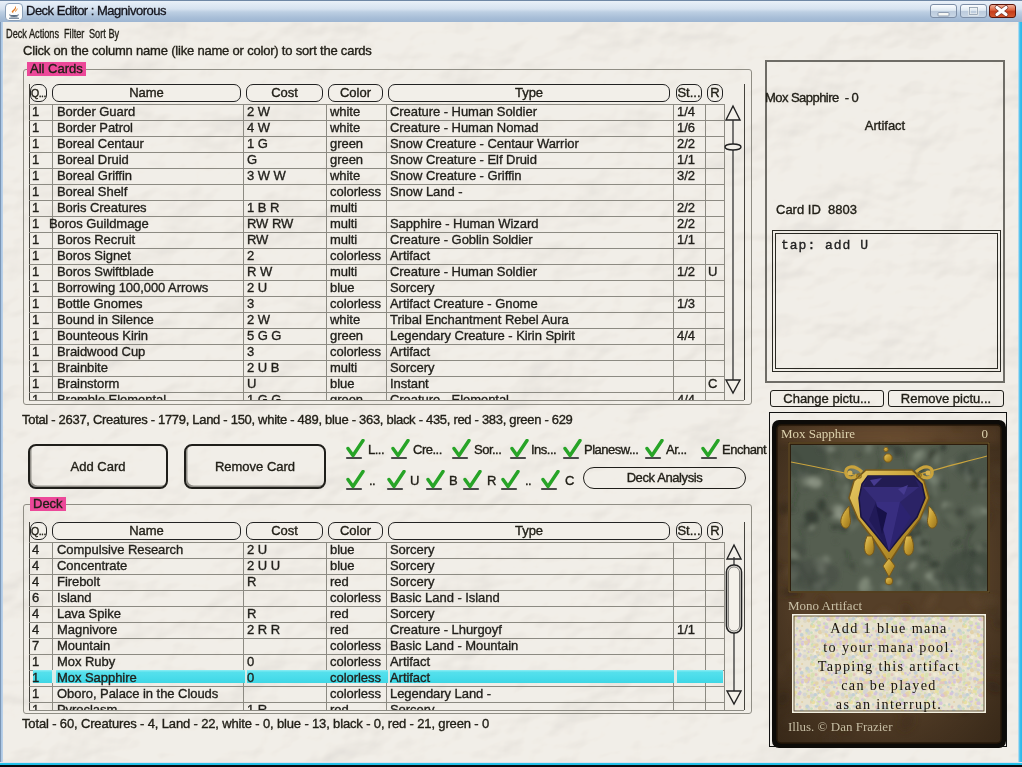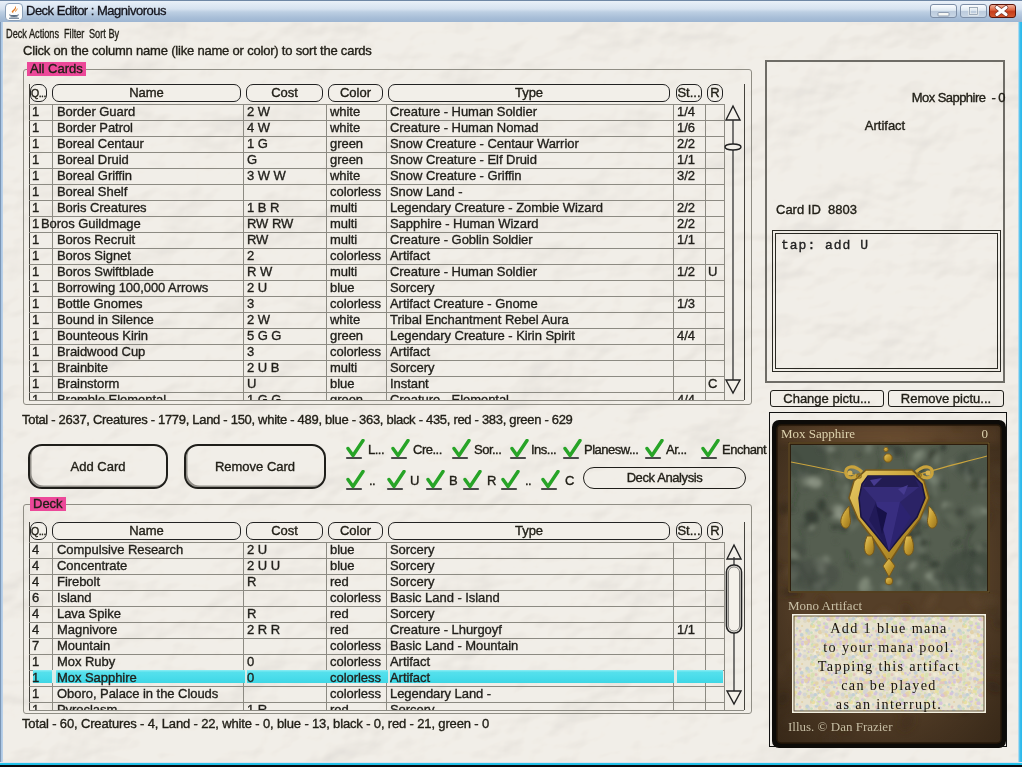--- a/index.html
+++ b/index.html
@@ -26,21 +26,21 @@
         text-align:center;line-height:16px;color:#222018;background:#f2efe9;}
   .vline{position:absolute;width:1px;background:#44423c;}
   .vline.g{background:#8c8a82;}
   .hlinerow{position:absolute;height:1px;background:#8c8a82;}
   .trow{position:absolute;left:29px;width:715px;overflow:hidden;}
   .trow span{position:absolute;top:0;line-height:16px;font-size:13px;letter-spacing:-0.05px;color:#201f1a;white-space:pre;}
   .hlpaint{position:absolute;top:1.5px;height:13px;
      background:linear-gradient(180deg,#8deef5 0%,#55e0ec 18%,#49dcea 60%,#3fd6e4 100%);}
   .hlgap{position:absolute;top:1.5px;height:13px;background:#f1eee8;opacity:.85;}
   .total{position:absolute;font-size:13px;color:#222018;}
-  .btn{position:absolute;border:2px solid #1f1e1a;border-radius:14px;background:transparent;
+  .btn{position:absolute;border:2px solid #1f1e1a;border-radius:8px;background:transparent;
        font-size:13px;color:#222018;text-align:center;box-sizing:border-box;
        box-shadow:inset 1.5px -1.5px 0 0 rgba(34,32,24,.45);}
   .btn2{position:absolute;border:1.6px solid #1f1e1a;border-radius:11px;background:transparent;
        font-size:13px;color:#222018;text-align:center;box-sizing:border-box;}
   .cb{position:absolute;}
   .cblab{position:absolute;font-size:13px;letter-spacing:-0.5px;color:#222018;white-space:pre;}
   #rpanel{position:absolute;left:765px;top:60px;width:240px;height:323px;border:2px solid #6e6c66;box-sizing:border-box;}
   .rtxt{position:absolute;font-size:13px;color:#222018;}
   #cardtxtbox{position:absolute;left:772px;top:230px;width:227px;height:140px;border:1.5px solid #2a2923;}
   #cardtxtbox:before{content:"";position:absolute;left:2px;top:2px;right:2px;bottom:2px;border:1.2px solid #2a2923;}
@@ -173,26 +173,25 @@
     <span style="left:28px">Boreal Shelf</span>
     <span style="left:218px"></span>
     <span style="left:301px">colorless</span>
     <span style="left:361px">Snow Land -</span>
   </div>
 <div class="trow" style="top:200px;height:16px;">
     <span style="left:3px">1</span>
     <span style="left:28px">Boris Creatures</span>
     <span style="left:218px">1 B R</span>
     <span style="left:301px">multi</span>
-    <span style="left:361px">Legendary Creature - Zombie Wizard</span>
     <span style="left:648px">2/2</span>
   </div>
 <div class="trow" style="top:216px;height:16px;">
     <span style="left:3px">1</span>
-    <span style="left:12px">Boros Guildmage</span>
+    <span style="left:20px">Boros Guildmage</span>
     <span style="left:218px">RW RW</span>
     <span style="left:301px">multi</span>
     <span style="left:361px">Sapphire - Human Wizard</span>
     <span style="left:648px">2/2</span>
   </div>
 <div class="trow" style="top:232px;height:16px;">
     <span style="left:3px">1</span>
     <span style="left:28px">Boros Recruit</span>
     <span style="left:218px">RW</span>
     <span style="left:301px">multi</span>
@@ -465,21 +464,21 @@
   </div>
 <svg class="abs" style="left:0;top:500px" width="760" height="215">
     <path d="M727 59 L734 45 L741 59 Z" fill="#f4f1ea" stroke="#222" stroke-width="1.4"></path>
     <line x1="734" y1="57" x2="734" y2="191" stroke="#333" stroke-width="1.3"></line>
     <path d="M727 191 L734 204 L741 191 Z" fill="#f4f1ea" stroke="#222" stroke-width="1.4"></path>
     <rect x="726.5" y="65" width="15" height="68" rx="7" fill="#f4f1ea" stroke="#222" stroke-width="1.6"></rect>
     <rect x="728.5" y="67" width="11" height="64" rx="5" fill="none" stroke="#222" stroke-width="0.8" opacity="0.7"></rect>
   </svg>
 <div class="total" style="left:22px;top:716px;letter-spacing:-0.15px">Total - 60, Creatures - 4, Land - 22, white - 0, blue - 13, black - 0, red - 21, green - 0</div>
 <div id="rpanel"></div>
-<div class="rtxt" style="left:765px;top:90px;width:240px;text-align:right;letter-spacing:-0.55px">Mox Sapphire&nbsp; - 0</div>
+<div class="rtxt" style="left:765px;top:90px;width:240px;text-align:left;letter-spacing:-0.55px">Mox Sapphire&nbsp; - 0</div>
 <div class="rtxt" style="left:765px;top:118px;width:240px;text-align:center">Artifact</div>
 <div class="rtxt" style="left:776px;top:202px">Card ID&nbsp; 8803</div>
 <div id="cardtxtbox"></div>
 <div id="taptext">tap: add U</div>
 <div class="btn2" style="left:770px;top:390px;width:114px;height:17px;line-height:15px;border-radius:3px">Change pictu...</div>
 <div class="btn2" style="left:888px;top:390px;width:116px;height:17px;line-height:15px;border-radius:3px">Remove pictu...</div>
 <div id="picframe"></div>
 <svg class="abs" style="left:772px;top:420px" width="234" height="328" viewBox="0 0 234 328">
 <defs>
  <filter id="blur2">

